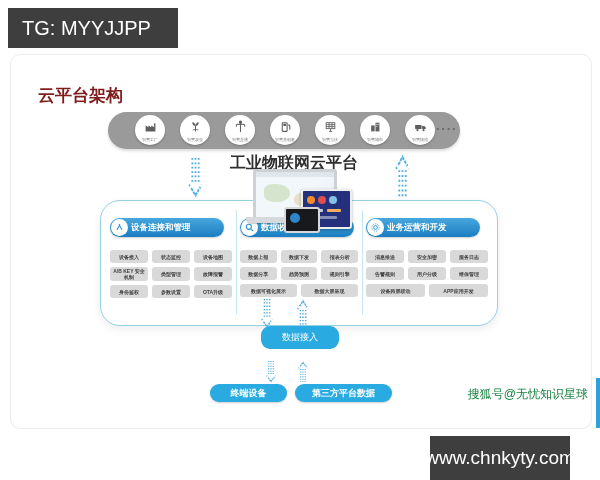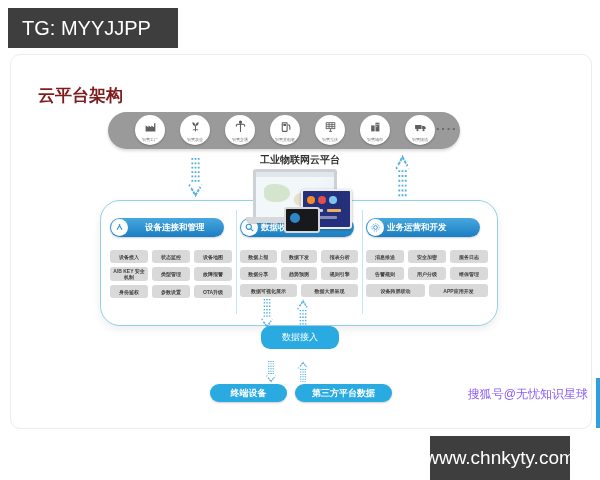--- a/index.html
+++ b/index.html
@@ -10,22 +10,22 @@
             display:flex;align-items:center;padding-left:14px;box-sizing:border-box;font-size:20px;}
   .page-title{position:absolute;left:38px;top:84px;font-size:17px;font-weight:bold;color:#7f1d1d;}
   .industry-bar{position:absolute;left:108px;top:112px;width:352px;height:37px;background:#9a9a9a;border-radius:19px;
                 box-shadow:0 2px 3px rgba(0,0,0,.15);}
   .ind-circle{position:absolute;top:115px;width:30px;height:30px;background:#fff;border-radius:50%;
               display:flex;flex-direction:column;align-items:center;justify-content:center;
               box-shadow:0 1px 2px rgba(0,0,0,.25);}
   .ind-circle svg{width:13px;height:13px;}
   .ind-label{font-size:4px;color:#777;line-height:1;margin-top:1px;white-space:nowrap;}
   .more-dots{position:absolute;left:436px;top:121px;font-size:13px;font-weight:bold;color:#666;letter-spacing:1px;}
-  .platform-label{position:absolute;left:230px;top:153px;width:140px;text-align:center;
-                  font-size:10px;font-weight:bold;color:#2f2f2f;}
+  .platform-label{position:absolute;left:230px;top:153px;width:140px;text-align:left;
+                  font-size:16px;font-weight:bold;color:#2f2f2f;}
   
   .laptop-screen{position:absolute;left:253px;top:169px;width:78px;height:47px;z-index:6;
                  border:3px solid #cdd1d5;border-radius:3px;background:linear-gradient(135deg,#f2f7fa 55%,#e4eef5);}
   .laptop-chrome{position:absolute;left:0;top:0;right:0;height:5px;background:#dfe7ed;}
   .map-blob1{position:absolute;left:8px;top:12px;width:26px;height:18px;background:#d4e4cd;border-radius:40% 60% 55% 45%;}
   .map-blob2{position:absolute;left:38px;top:20px;width:22px;height:14px;background:#e6e0cd;border-radius:55% 45% 60% 40%;}
   .laptop-base{position:absolute;left:246px;top:217px;width:92px;height:6px;background:#d7dadd;z-index:6;
                border-radius:0 0 5px 5px;box-shadow:0 1px 1px rgba(0,0,0,.2);}
   .tablet{position:absolute;left:301px;top:189px;width:47px;height:36px;z-index:7;background:#24307c;
           border:2px solid #eee;border-radius:3px;box-shadow:0 1px 3px rgba(0,0,0,.3);}
@@ -53,21 +53,21 @@
   .dotted-arrow{position:absolute;}
   
   .access-bar{position:absolute;left:125px;top:334px;width:340px;height:26px;background:#e3e3e3;border-radius:7px;}
   .protocols{position:absolute;left:0;right:0;top:11px;display:flex;justify-content:center;gap:18px;
              font-size:10.5px;font-weight:bold;color:#333;letter-spacing:.3px;}
   .access-pill{position:absolute;left:261px;top:326px;width:78px;height:23px;background:#29abe2;border-radius:9px;
                color:#fff;font-size:9px;font-weight:normal;display:flex;align-items:center;justify-content:center;z-index:3;}
   .source-pill{position:absolute;top:384px;height:18px;background:#29abe2;border-radius:9px;color:#fff;
                font-size:9px;font-weight:bold;display:flex;align-items:center;justify-content:center;
                box-shadow:0 1px 2px rgba(0,0,0,.2);}
-  .watermark{position:absolute;right:12px;top:386px;width:180px;text-align:right;font-size:12px;color:#8b5cf6;}
+  .watermark{position:absolute;right:12px;top:386px;width:180px;text-align:right;font-size:12px;color:#15803d;}
   .website-box{position:absolute;left:430px;top:436px;width:140px;height:44px;background:#3e3e3e;color:#fff;
                display:flex;align-items:center;justify-content:center;font-size:19px;}
   .right-stripe{position:absolute;left:596px;top:378px;width:4px;height:50px;background:#2ea0dc;}
 </style>
 </head>
 <body>
 
 <div class="stage">
 
   <div class="frame"></div>
@@ -180,21 +180,21 @@
   </div>
   <div class="phone">
     <div class="phone-glow"></div>
   </div>
 
   <div class="main-panel"></div>
   <div class="divider" style="left:236px"></div>
   <div class="divider" style="left:362px"></div>
 
   <div class="section" style="left:110px;width:122px;">
-    <div class="header-pill" style="width:114px;gap:14px;">
+    <div class="header-pill" style="width:114px;">
       <span class="pill-circle">
           <svg viewBox="0 0 12 12" fill="none" stroke="#2a93d5" stroke-width="1.2">
             <path d="M3.2 8.5L6 3.8l2.8 4.7"></path>
             <circle cx="6" cy="3.2" r=".9" fill="#2a93d5" stroke="none"></circle>
           </svg>
         </span>
       <span class="pill-label">设备连接和管理</span>
     </div>
     <div class="chip-grid">
       <div class="chip">设备接入</div>

